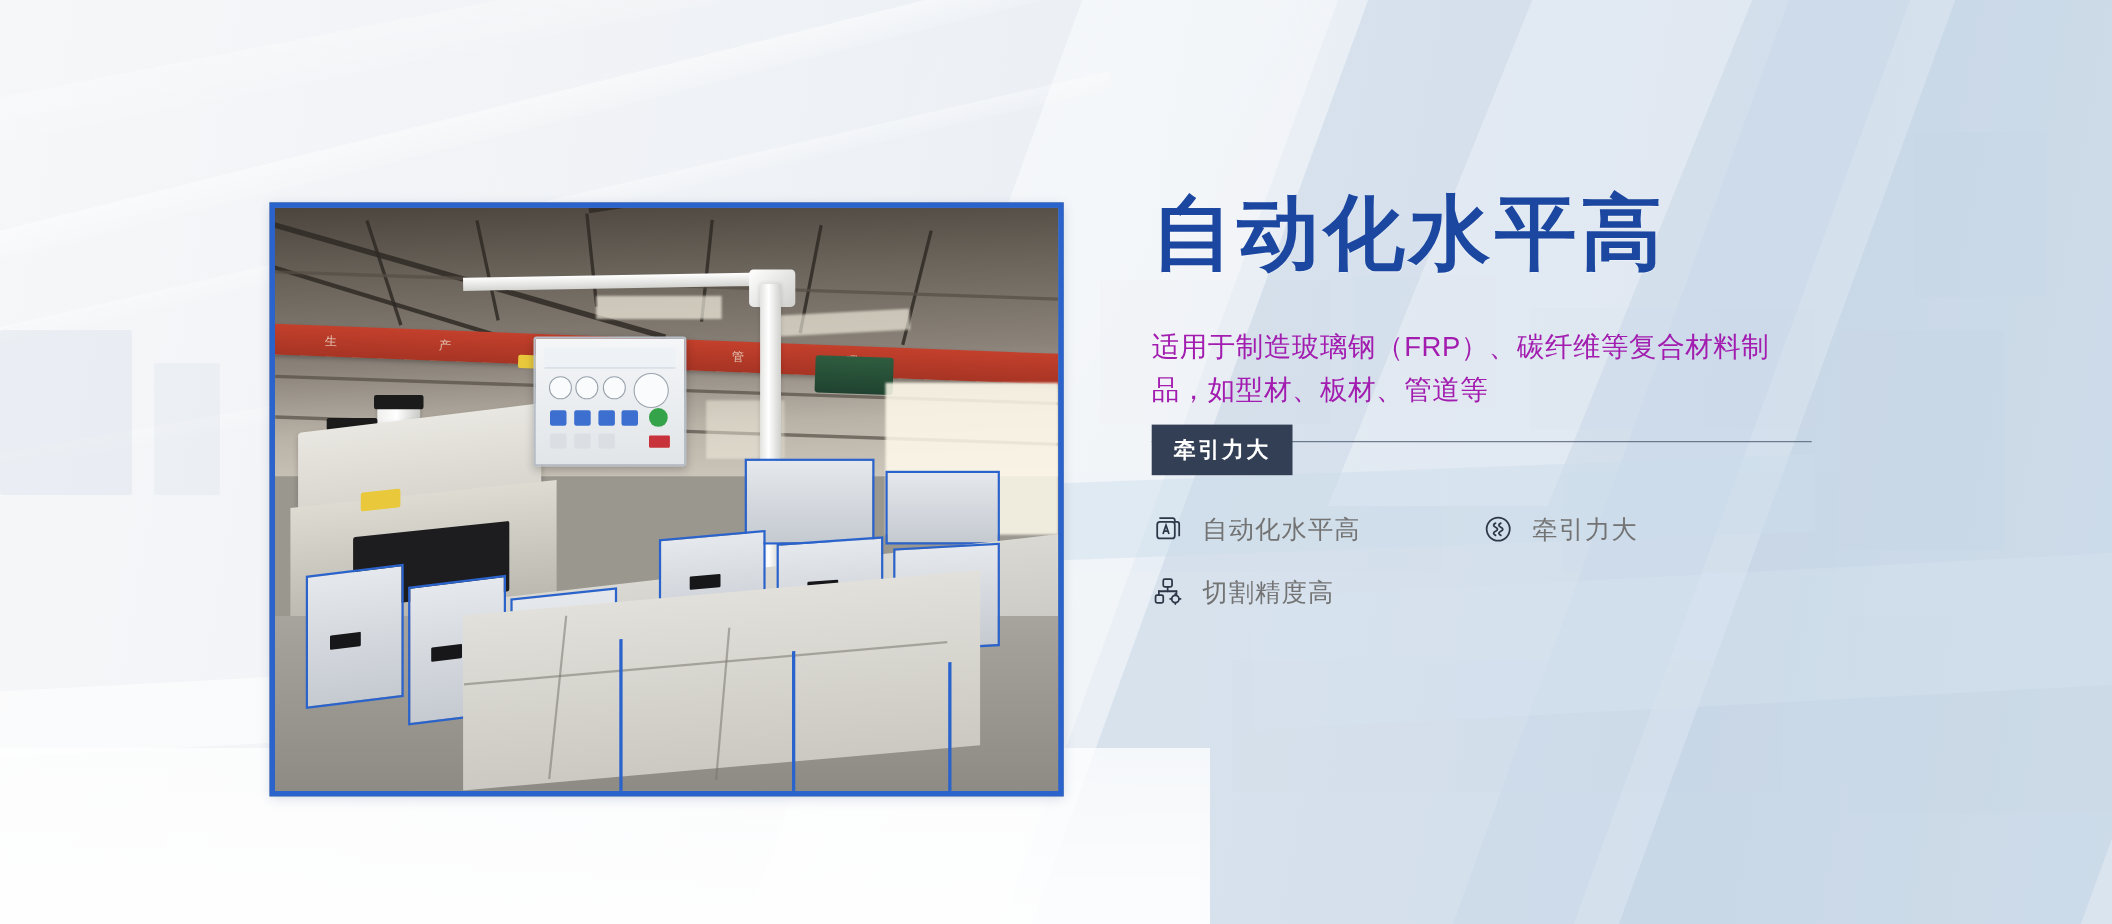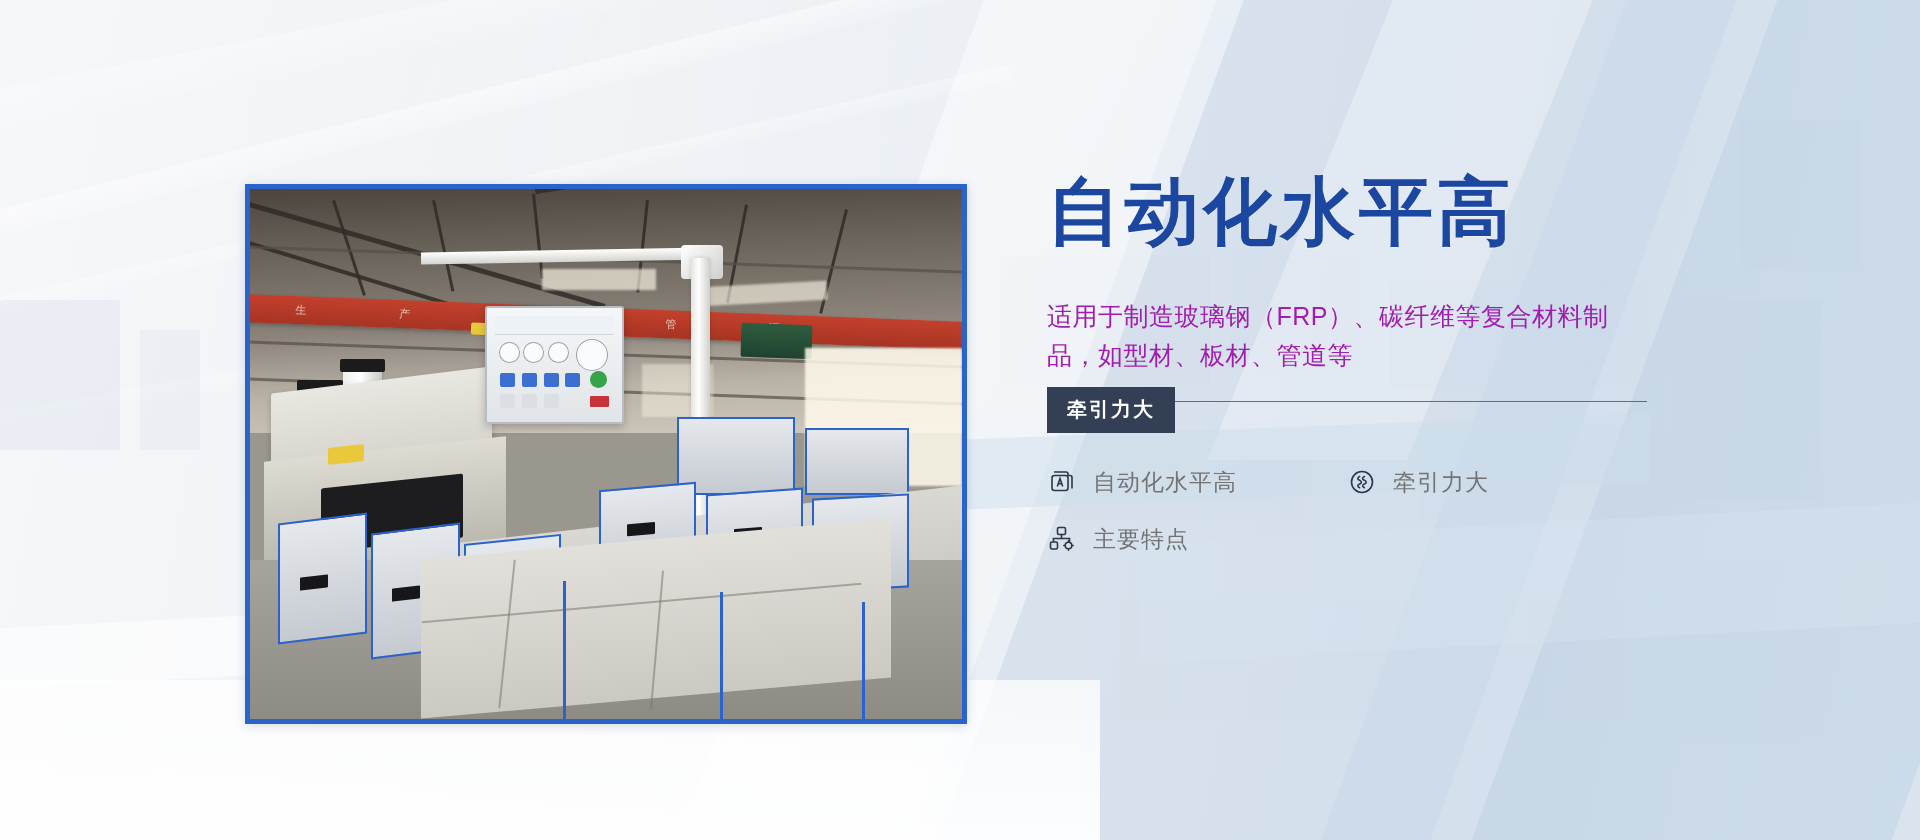--- a/index.html
+++ b/index.html
@@ -427,20 +427,20 @@
           <svg width="28" height="28" viewBox="0 0 28 28" fill="none" stroke="#2d3747" stroke-width="1.6">
             <rect x="9.5" y="2.5" width="8" height="7" rx="1.4"></rect>
             <path d="M13.5 9.5 v4" stroke-linecap="round"></path>
             <path d="M5.5 13.5 h16" stroke-linecap="round"></path>
             <path d="M5.5 13.5 v3 M21.5 13.5 v3" stroke-linecap="round"></path>
             <rect x="2.5" y="17" width="7" height="7" rx="1.4"></rect>
             <circle cx="20.5" cy="20.5" r="3.3"></circle>
             <path d="M20.5 15.8 v1.2 M20.5 24 v1.2 M15.8 20.5 h1.2 M24 20.5 h1.2" stroke-linecap="round"></path>
           </svg>
         </span>
-        <span>主要特点</span>
+        <span>切割精度高</span>
       </div>
 
 
 
     </div>
   </div>
 </div>
 
 </body></html>

